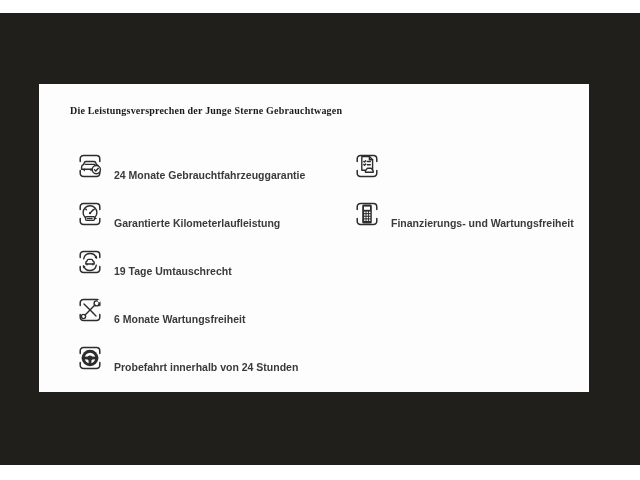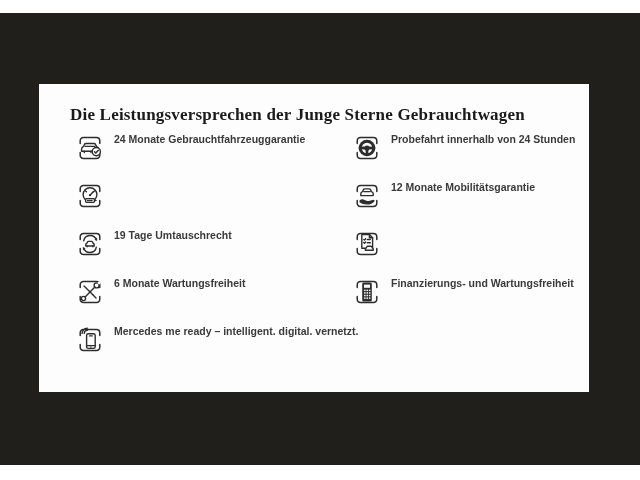--- a/index.html
+++ b/index.html
@@ -12,31 +12,31 @@
     position:absolute;left:0;top:13px;width:640px;height:452px;
     background:#201f1b;
   }
   .card{
     position:absolute;left:39px;top:71px;width:550px;height:308px;
     background:#fdfdfd;
   }
   .card-title{
     margin:0;position:absolute;left:31px;top:21px;
     font-family:"Liberation Serif", serif;
-    font-size:17px;font-weight:700;color:#1a1a1a;letter-spacing:.2px;
+    font-size:10px;font-weight:700;color:#1a1a1a;letter-spacing:.2px;
     white-space:nowrap;
   }
   .grid{
     position:absolute;left:36px;top:49px;
     display:grid;
     grid-template-columns:277px auto;
     grid-template-rows:repeat(5,48px);
     grid-auto-flow:column;
   }
-  .item{display:flex;align-items:flex-start;gap:9px;white-space:nowrap;}
+  .item{display:flex;align-items:flex-end;gap:9px;white-space:nowrap;}
   .icon-wrap{flex:0 0 auto;width:30px;height:30px;}
   .icon-wrap svg{display:block;width:30px;height:30px;}
   .label{font-size:10.5px;font-weight:700;color:#3a3a3a;}
   
   .fr{fill:none;stroke:#2d2d2d;stroke-width:1.5;stroke-linecap:round;}
   .st{fill:none;stroke:#2d2d2d;stroke-width:1.4;stroke-linecap:round;stroke-linejoin:round;}
   .fl{fill:#2d2d2d;}
   .wh{fill:#fdfdfd;}
 </style>
 </head>
@@ -70,20 +70,21 @@
             <path class="fr" d="M5.2 19.6 V22 Q5.2 25.4 8.6 25.4 H21.4 Q24.8 25.4 24.8 22 V19.6"></path>
             <circle class="st" cx="15" cy="13.6" r="6.9"></circle>
             <path class="st" d="M15 14.2 l3.2-3.4"></path>
             <circle class="fl" cx="15" cy="14.2" r="1.1"></circle>
             <path class="st" d="M10.6 10 l.8 .8 M19.4 10 l-.8 .8"></path>
             <rect x="10.6" y="17.6" width="8.8" height="3.8" rx="0.8" fill="#fdfdfd" stroke="#2d2d2d" stroke-width="1.3"></rect>
             <path class="st" d="M12.4 19.5 h.8 M14.3 19.5 h.8 M16.2 19.5 h.8"></path>
             <path class="fl" d="M19.8 18.6 l2.4 .9 -2.4 .9 z"></path>
           </svg>
         </span>
+        <span class="label">Garantierte Kilometerlaufleistung</span>
       </div>
 
       <div class="item">
         <span class="icon-wrap">
           <svg viewBox="0 0 30 30">
             <path class="fr" d="M5.2 10.4 V8 Q5.2 4.6 8.6 4.6 H21.4 Q24.8 4.6 24.8 8 V10.4"></path>
             <path class="fr" d="M5.2 19.6 V22 Q5.2 25.4 8.6 25.4 H21.4 Q24.8 25.4 24.8 22 V19.6"></path>
             <path class="st" d="M8.7 11.8 A6.5 6.5 0 0 1 21.3 11"></path>
             <path class="fl" d="M21.9 8.6 l.4 3 -2.8-.9 z"></path>
             <path class="st" d="M21.3 18.2 A6.5 6.5 0 0 1 8.7 19"></path>
@@ -104,63 +105,36 @@
             <path class="st" stroke-width="3" d="M17.8 17.8 L21 21"></path>
             <path class="st" stroke-width="1.8" d="M19.9 10.1 L10.1 19.9"></path>
             <circle class="st" cx="21.6" cy="8.4" r="2.5"></circle>
             <path d="M23.2 6.8 l1.6-1.6" stroke="#fdfdfd" stroke-width="2.4" fill="none"></path>
             <circle class="st" cx="8.5" cy="21.5" r="2.1"></circle>
           </svg>
         </span>
         <span class="label">6 Monate Wartungsfreiheit</span>
       </div>
 
-      <div class="item">
-        <span class="icon-wrap">
-          <svg viewBox="0 0 30 30">
-            <path class="fr" d="M5.2 10.4 V8 Q5.2 4.6 8.6 4.6 H21.4 Q24.8 4.6 24.8 8 V10.4"></path>
-            <path class="fr" d="M5.2 19.6 V22 Q5.2 25.4 8.6 25.4 H21.4 Q24.8 25.4 24.8 22 V19.6"></path>
-            <rect class="st" x="11.6" y="8.8" width="8.6" height="14.6" rx="1.7"></rect>
-            <path class="st" d="M11.6 20.6 h8.6"></path>
-            <path class="st" d="M14.6 10.9 h2.6"></path>
-            <circle class="fl" cx="15.9" cy="22" r="0.7"></circle>
-            <path class="st" d="M9.3 8.4 A3 3 0 0 1 12.3 5.4"></path>
-            <path class="st" d="M7.1 8.4 A5.2 5.2 0 0 1 12.3 3.2"></path>
-          </svg>
-        </span>
-        <span class="label">Mercedes me ready – intelligent. digital. vernetzt.</span>
-      </div>
 
       <div class="item">
         <span class="icon-wrap">
           <svg viewBox="0 0 30 30">
             <path class="fr" d="M5.2 10.4 V8 Q5.2 4.6 8.6 4.6 H21.4 Q24.8 4.6 24.8 8 V10.4"></path>
             <path class="fr" d="M5.2 19.6 V22 Q5.2 25.4 8.6 25.4 H21.4 Q24.8 25.4 24.8 22 V19.6"></path>
             <circle class="fl" cx="15" cy="15" r="8.3"></circle>
             <circle class="wh" cx="15" cy="15" r="5.3"></circle>
             <path d="M6.8 15 H23.2" stroke="#2d2d2d" stroke-width="2.8" fill="none"></path>
             <path d="M15 15 V23" stroke="#2d2d2d" stroke-width="2.8" fill="none"></path>
             <circle class="fl" cx="15" cy="15" r="2.6"></circle>
           </svg>
         </span>
         <span class="label">Probefahrt innerhalb von 24 Stunden</span>
       </div>
 
-      <div class="item">
-        <span class="icon-wrap">
-          <svg viewBox="0 0 30 30">
-            <path class="fr" d="M5.2 10.4 V8 Q5.2 4.6 8.6 4.6 H21.4 Q24.8 4.6 24.8 8 V10.4"></path>
-            <path class="fr" d="M5.2 19.6 V22 Q5.2 25.4 8.6 25.4 H21.4 Q24.8 25.4 24.8 22 V19.6"></path>
-            <path class="st" d="M8.8 14.6 v-1.9 q0-1.6 1.7-2.1 l.9-1.9 q.4-.8 1.3-.8 h4.6 q.9 0 1.3 .8 l.9 1.9 q1.7 .5 1.7 2.1 v1.9 z"></path>
-            <path class="st" d="M11.8 10.6 h6.4"></path>
-            <path class="fl" d="M7.5 19.5 Q9.5 17.8 11.5 18.5 L14.5 19.7 Q15.7 20.2 16.9 19.9 L20.5 18.9 Q22.3 18.4 22.7 19.9 Q20 23.6 15 23.6 Q10.3 23.6 7.5 21.2 Z"></path>
-          </svg>
-        </span>
-        <span class="label">12 Monate Mobilitätsgarantie</span>
-      </div>
 
 
       <div class="item">
         <span class="icon-wrap">
           <svg viewBox="0 0 30 30">
             <path class="fr" d="M5.2 10.4 V8 Q5.2 4.6 8.6 4.6 H21.4 Q24.8 4.6 24.8 8 V10.4"></path>
             <path class="fr" d="M5.2 19.6 V22 Q5.2 25.4 8.6 25.4 H21.4 Q24.8 25.4 24.8 22 V19.6"></path>
             <path class="st" d="M9.8 5.6 h7.6 l3.2 3.2 v10.4 h-10.8 z"></path>
             <path class="st" d="M17.4 5.6 v3.2 h3.2"></path>
             <path class="st" d="M11.8 10.4 l.7 .7 1.1-1.3 M15.3 10.5 h3"></path>

